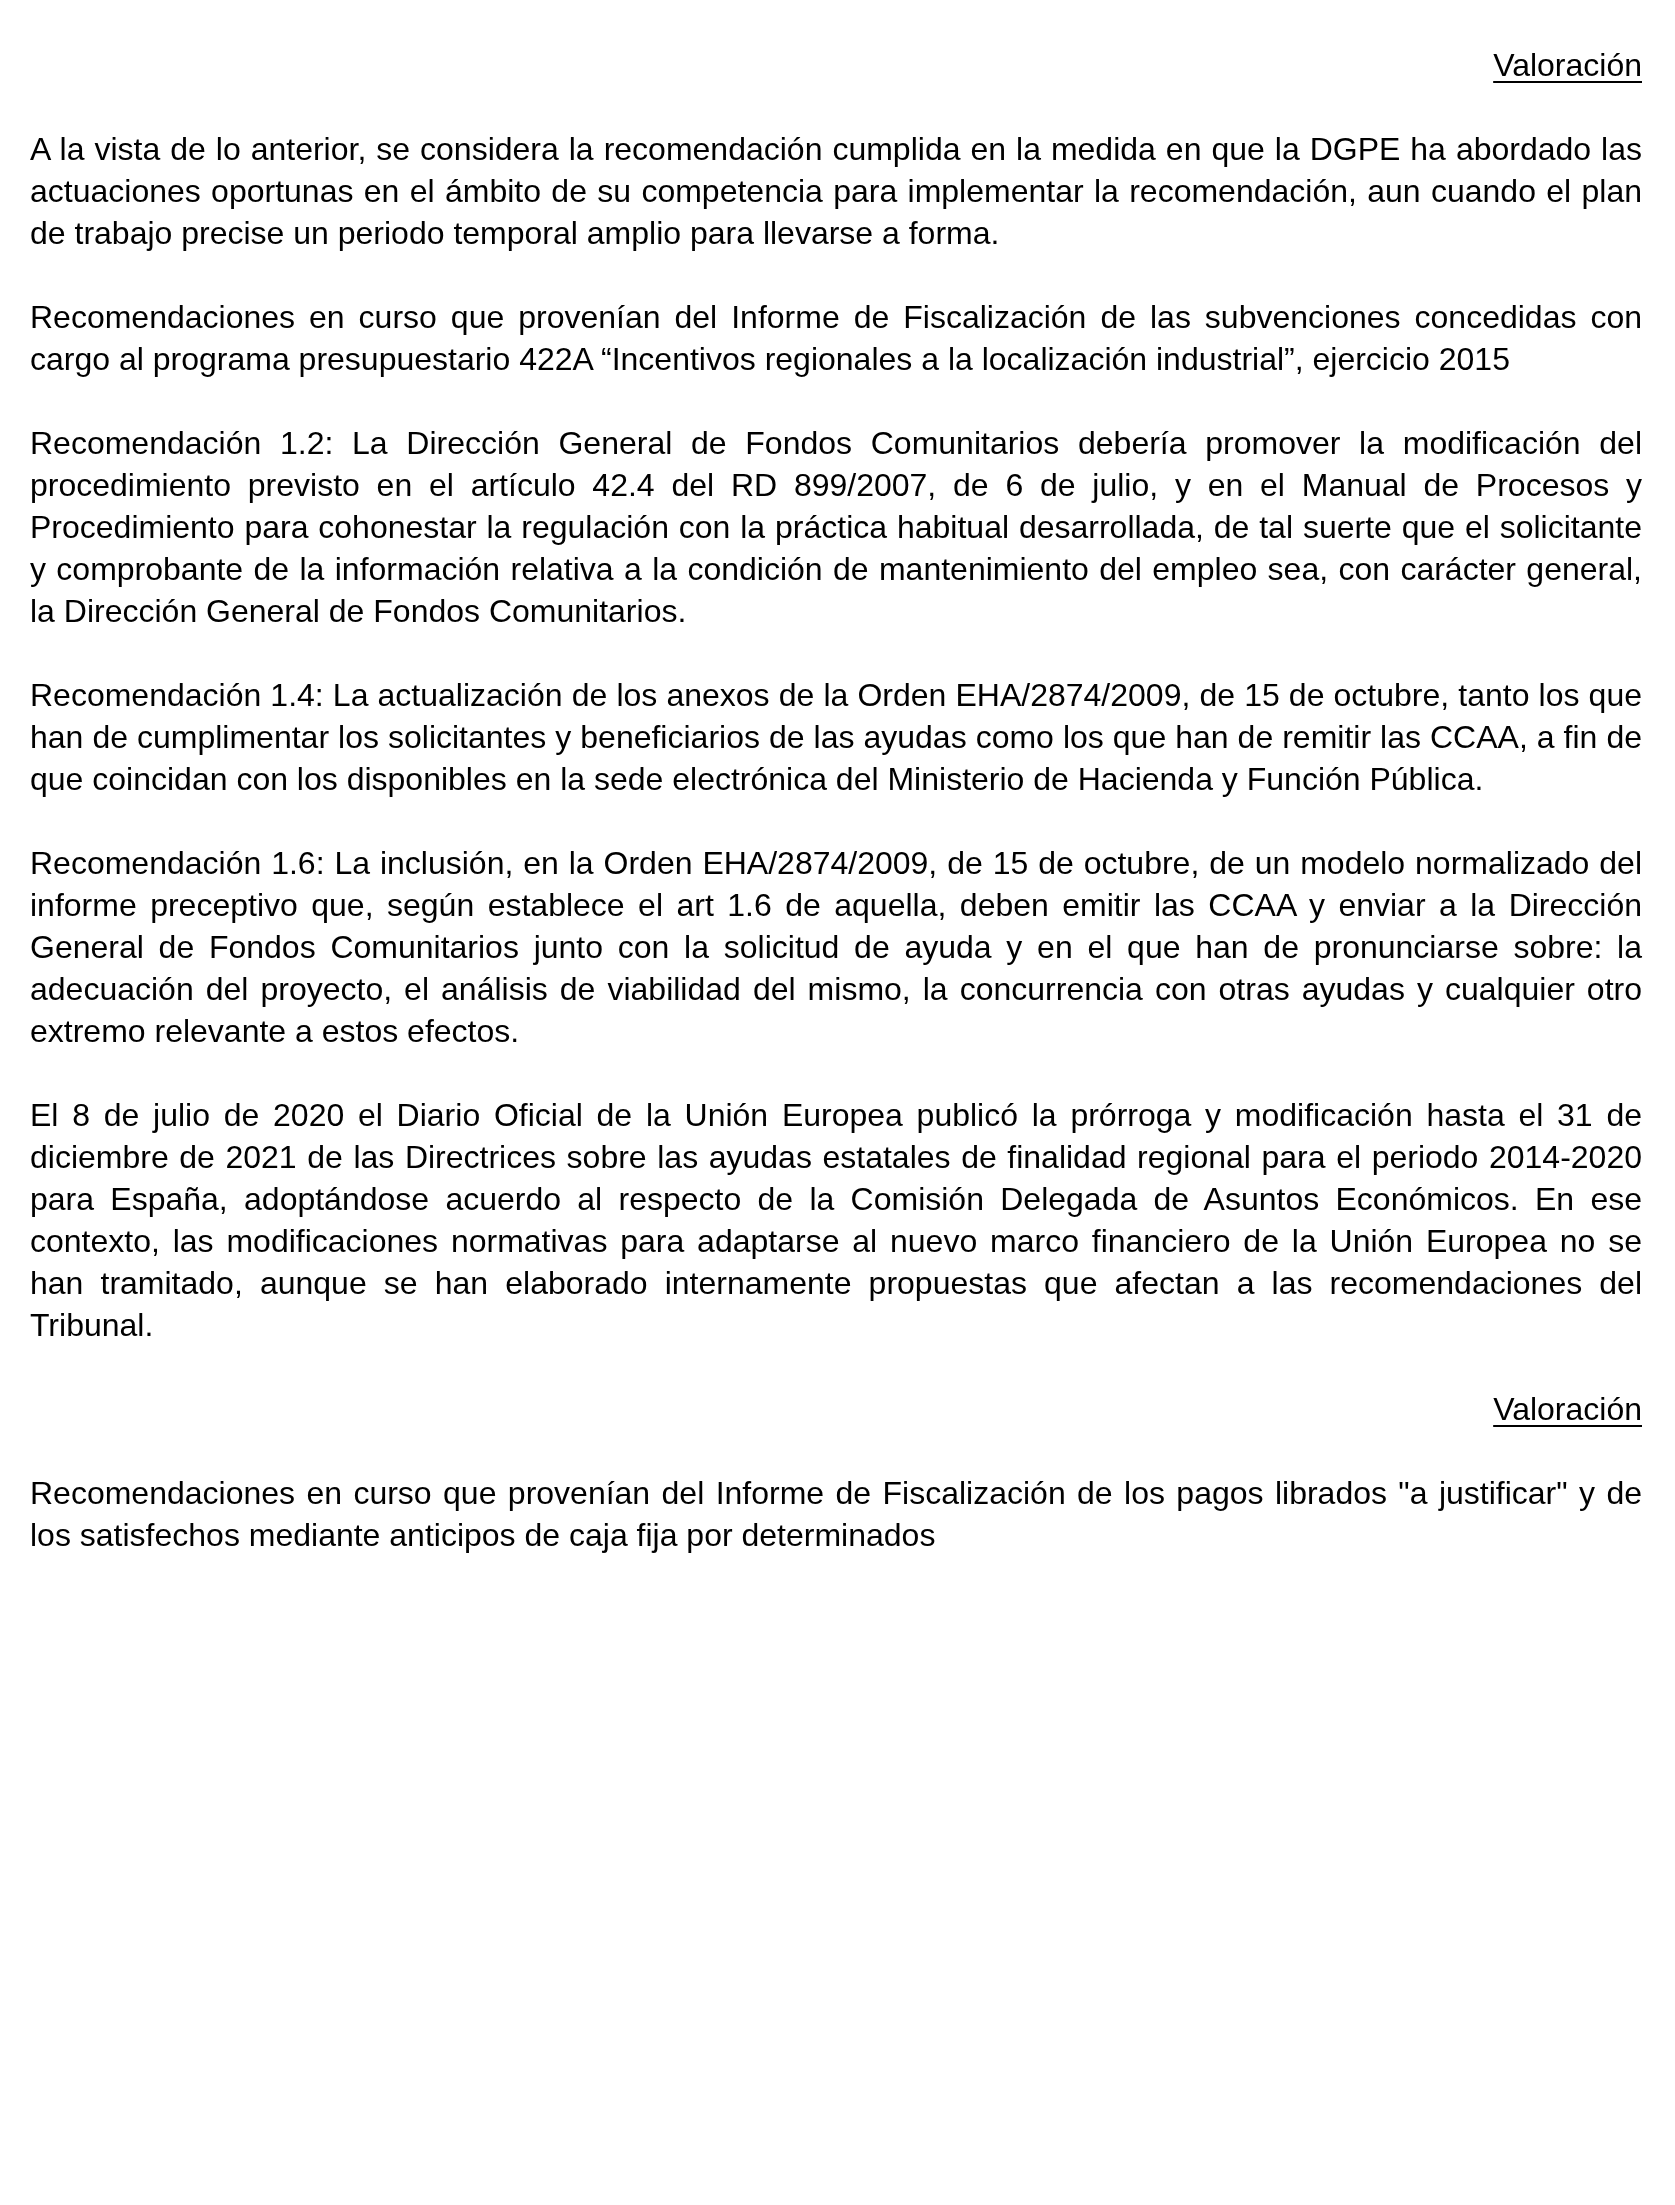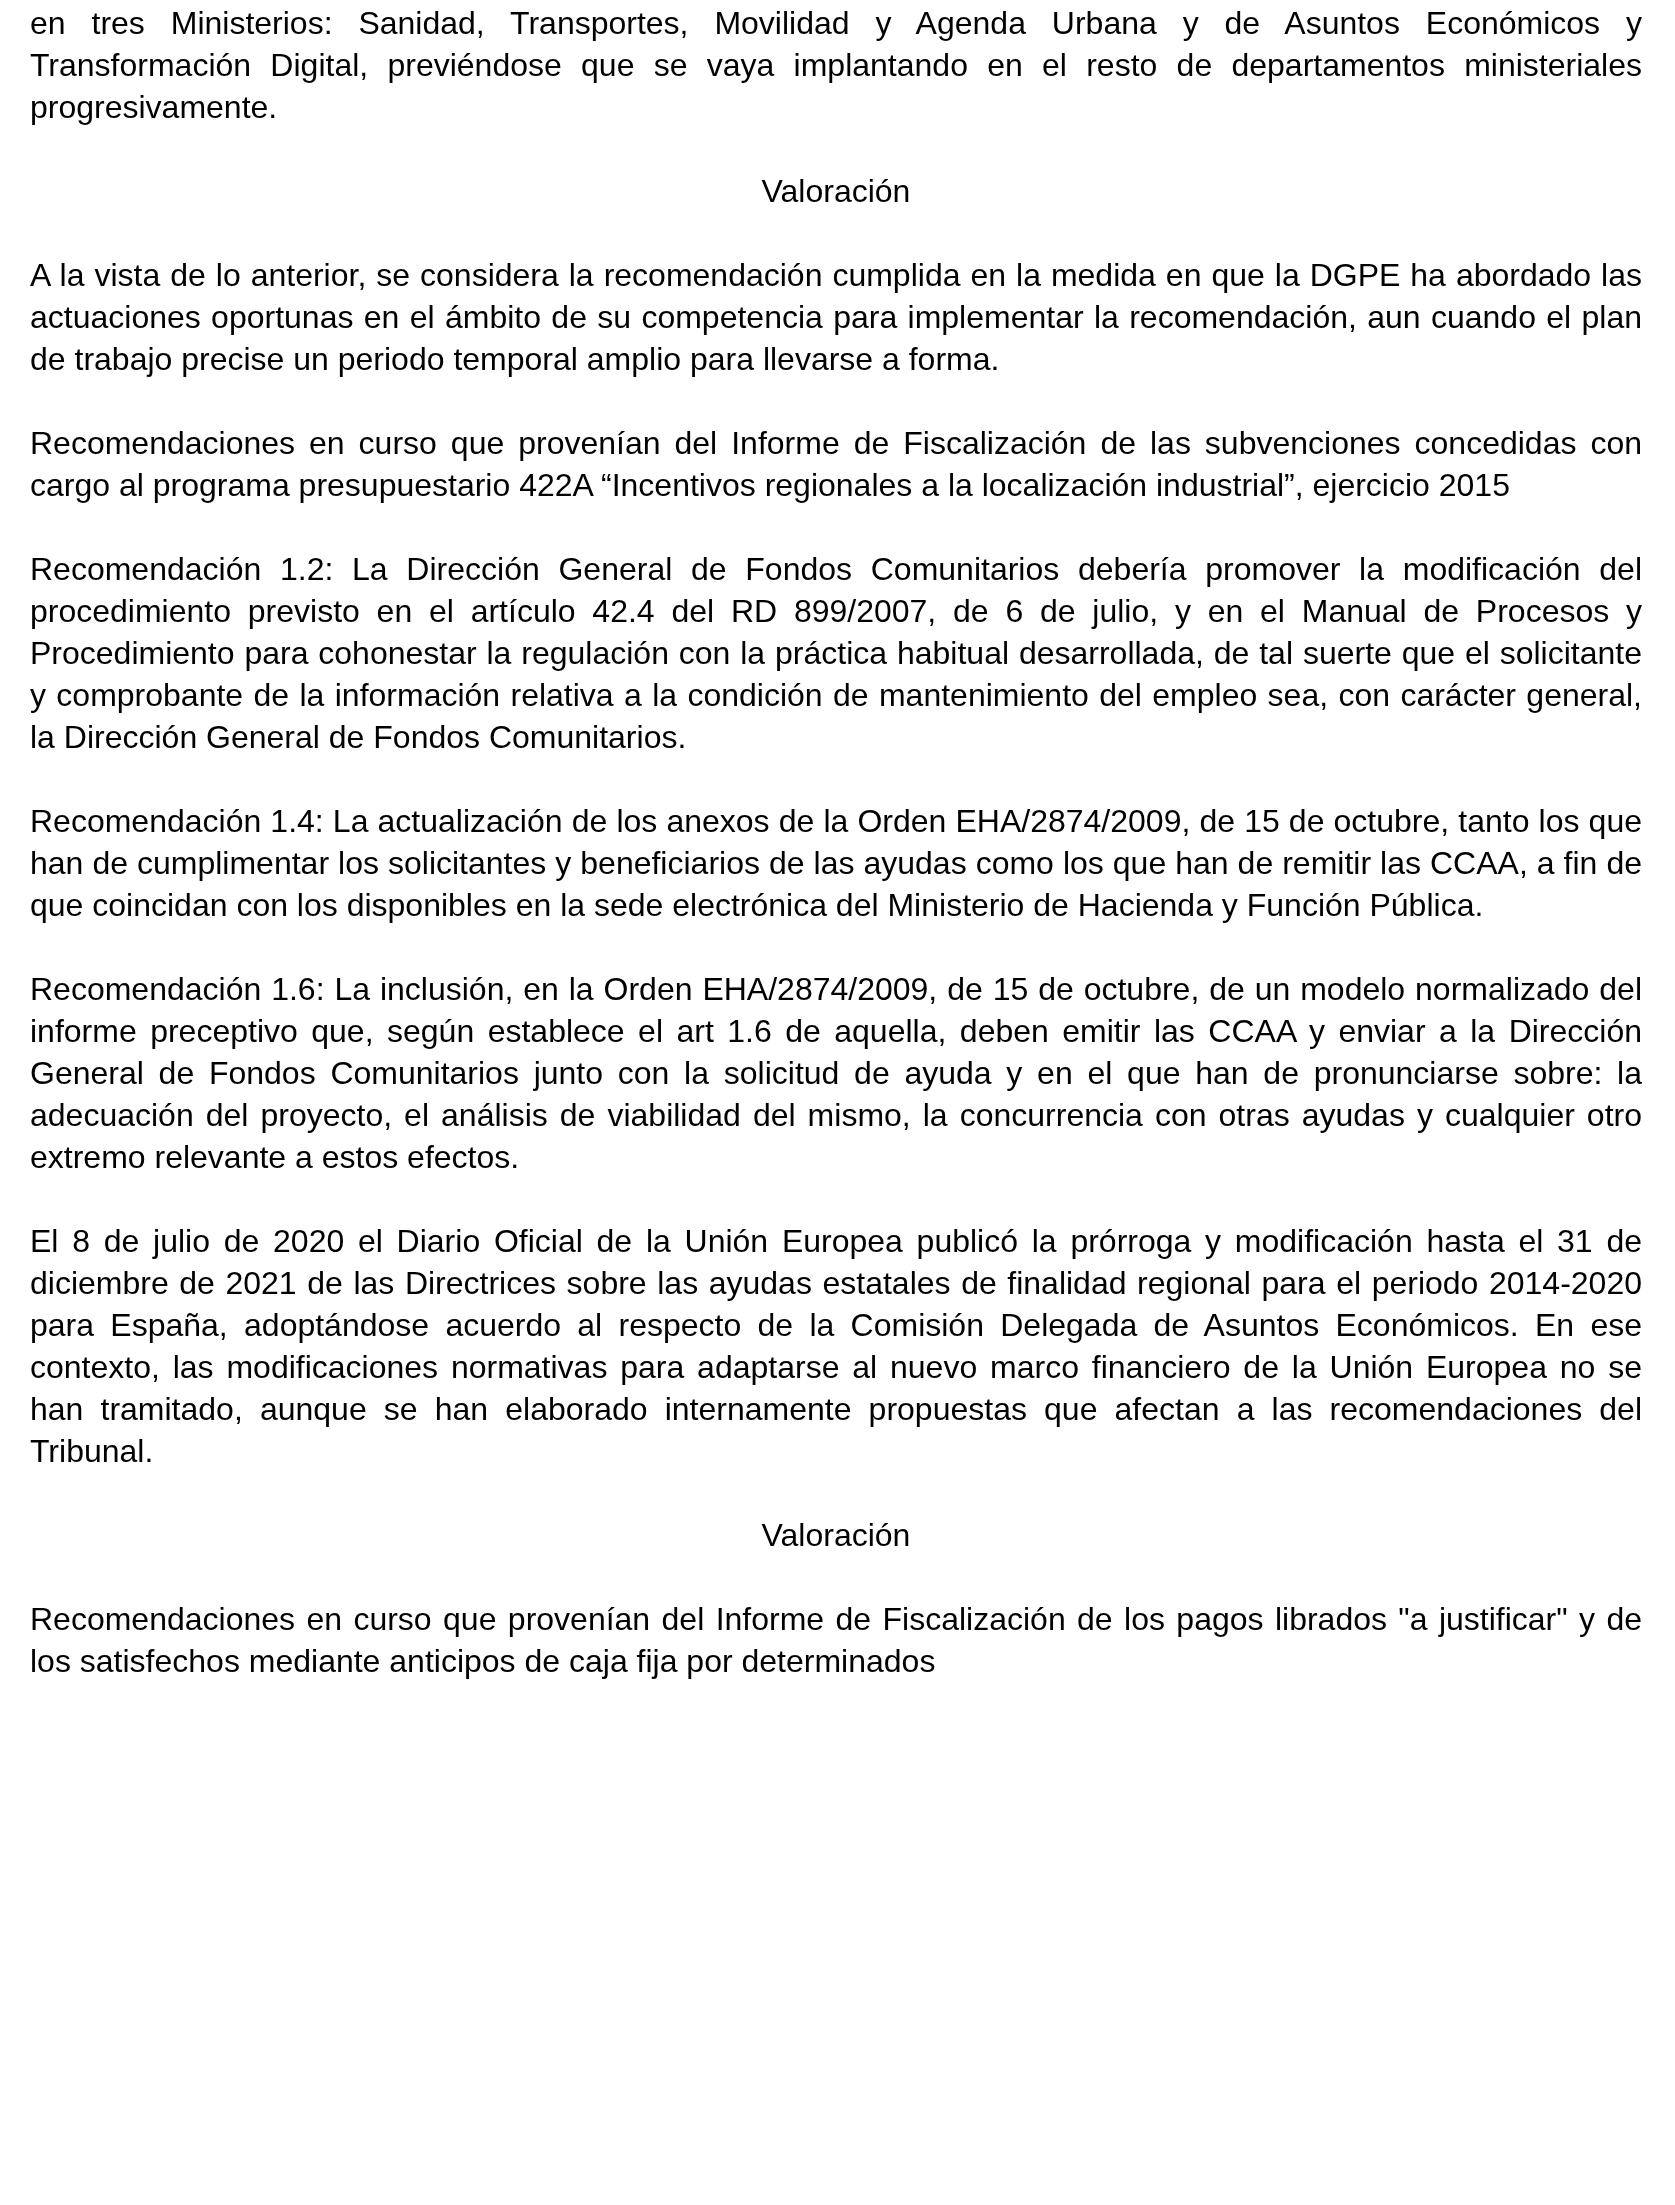--- a/index.html
+++ b/index.html
@@ -29,30 +29,30 @@
     }
     .gap {
       margin-top: 42px;
     }
     .heading {
       font-weight: normal;
     }
     .rec {
     }
     .underline {
+      text-decoration: underline;
       text-underline-offset: 4.8px;
       text-decoration-thickness: 2.4px;
-      text-align: center;
+      text-align: right;
     }
   </style>
 </head>
 <body>
 
 <div class="page">
-  <p>en tres Ministerios: Sanidad, Transportes, Movilidad y Agenda Urbana y de Asuntos Económicos y Transformación Digital, previéndose que se vaya implantando en el resto de departamentos ministeriales progresivamente.</p>
 
   <p class="gap underline">Valoración</p>
 
   <p class="gap">A la vista de lo anterior, se considera la recomendación cumplida en la medida en que la DGPE ha abordado las actuaciones oportunas en el ámbito de su competencia para implementar la recomendación, aun cuando el plan de trabajo precise un periodo temporal amplio para llevarse a forma.</p>
 
   <p class="gap heading">Recomendaciones en curso que provenían del Informe de Fiscalización de las subvenciones concedidas con cargo al programa presupuestario 422A “Incentivos regionales a la localización industrial”, ejercicio 2015</p>
 
   <p class="gap rec">Recomendación 1.2: La Dirección General de Fondos Comunitarios debería promover la modificación del procedimiento previsto en el artículo 42.4 del RD 899/2007, de 6 de julio, y en el Manual de Procesos y Procedimiento para cohonestar la regulación con la práctica habitual desarrollada, de tal suerte que el solicitante y comprobante de la información relativa a la condición de mantenimiento del empleo sea, con carácter general, la Dirección General de Fondos Comunitarios.</p>
 
 

